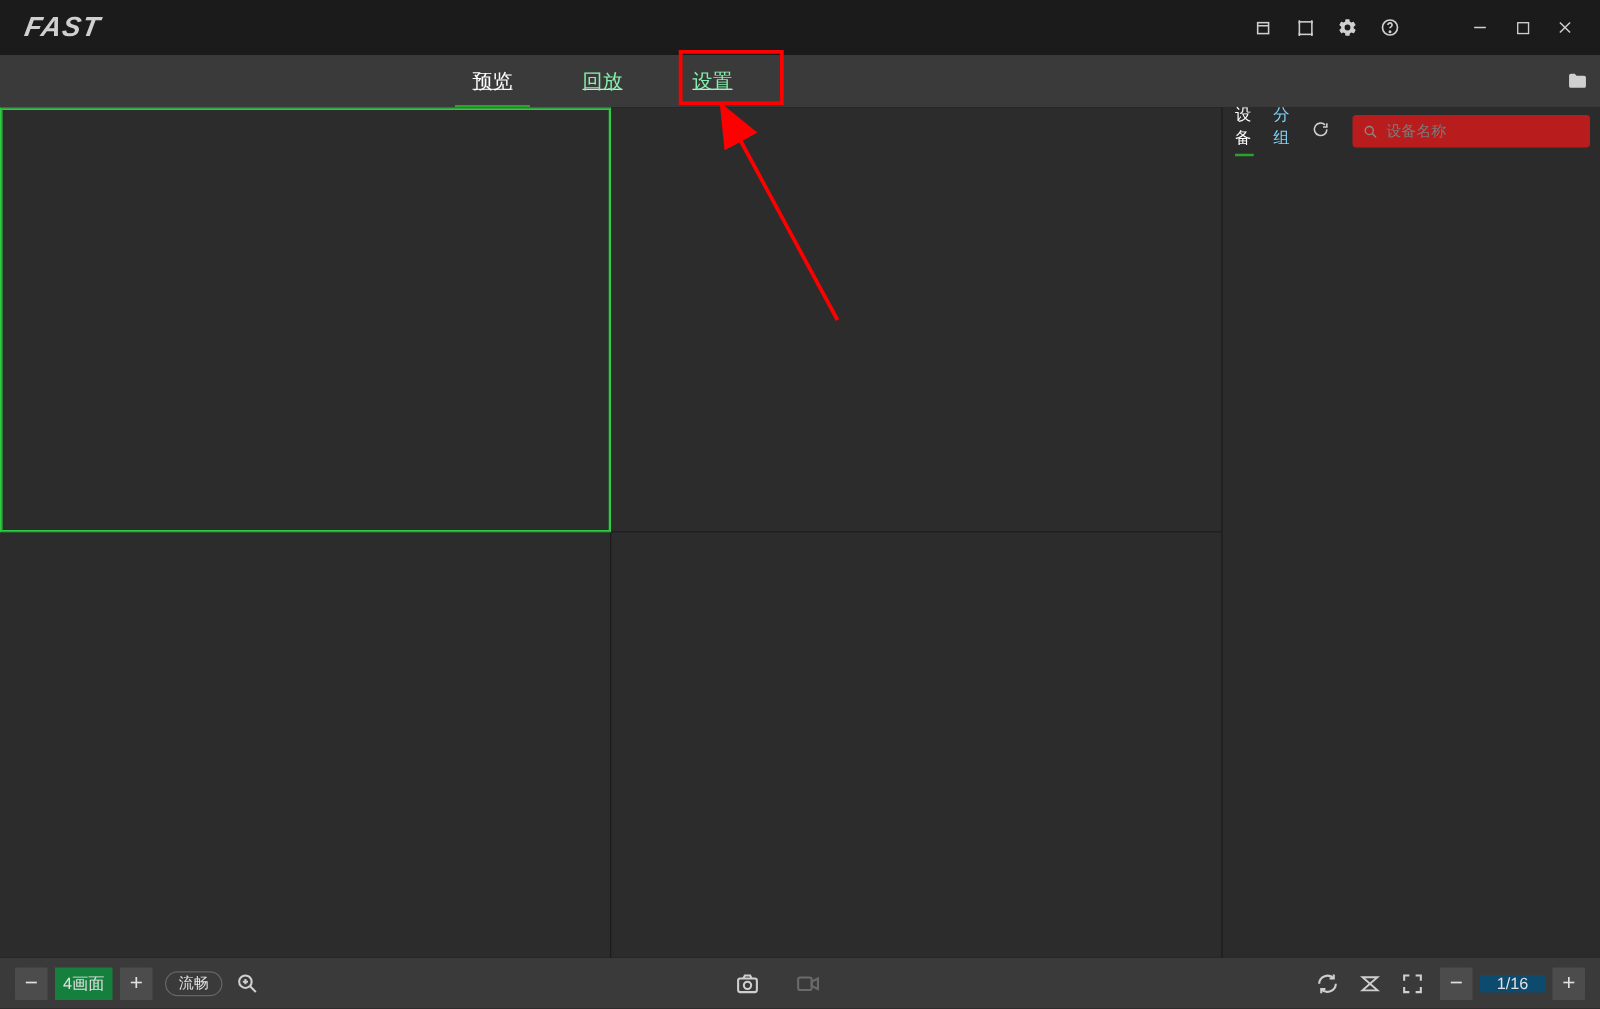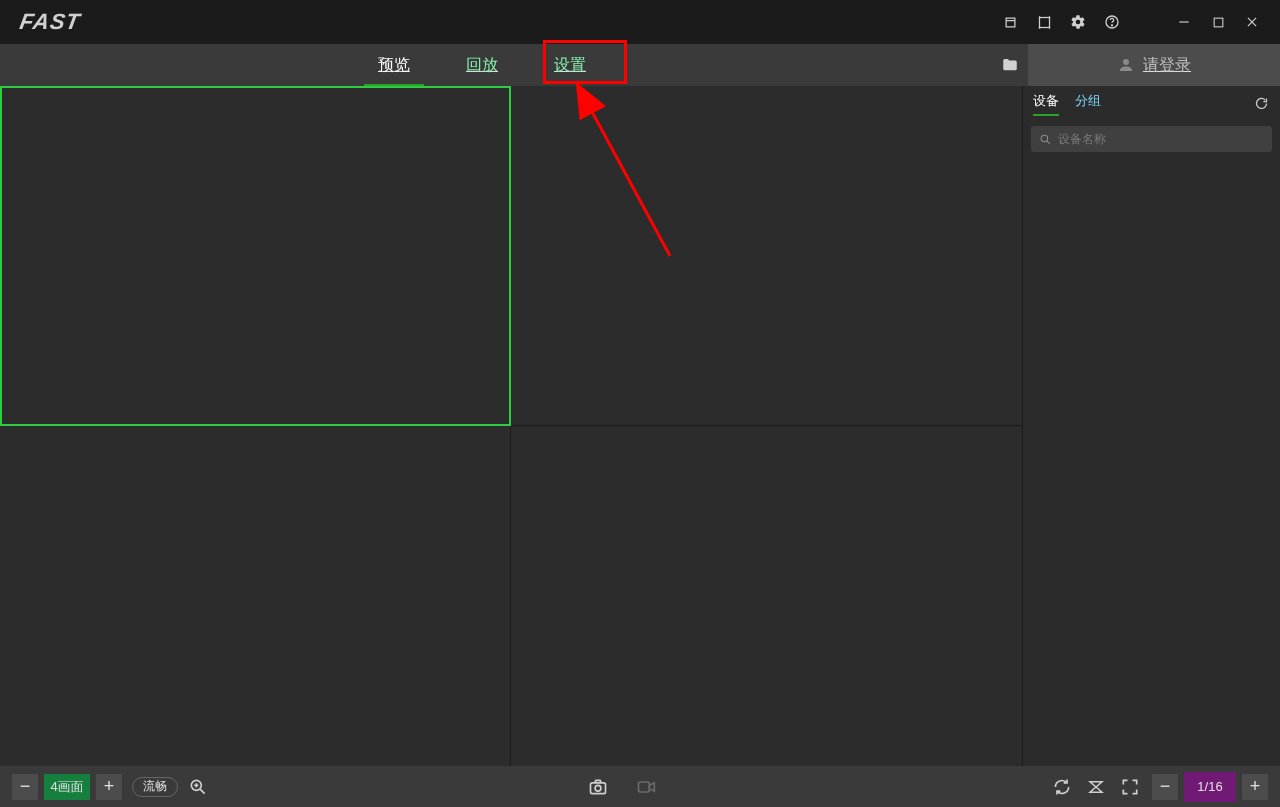--- a/index.html
+++ b/index.html
@@ -34,43 +34,43 @@
   .cell:nth-child(2){ border-right:none; }
   .cell:nth-child(4){ border-right:none; border-bottom:none; }
   .cell:nth-child(3){ border-bottom:none; }
 
   
   .annot { position:absolute; left:0; top:0; width:100%; height:0; pointer-events:none; }
   .red-box { position:absolute; border:3px solid #ff0000; }
   .red-arrow { position:absolute; }
 
   
-  .sidepanel { flex:1; background:#2b2b2b; border-left:1px solid #1b1b1b; display:flex; flex-direction:column; }
+  .sidepanel { flex:1; background:#2b2b2b; border-left:1px solid #1b1b1b; display:flex; }
   .sp-tabs { height:34px; display:flex; align-items:center; padding:0 10px; }
   .sp-tab { font-size:13px; color:#7dd3fc; margin-right:16px; cursor:pointer; position:relative; padding-bottom:4px; }
   .sp-tab.active { color:#fff; }
   .sp-tab.active::after { content:""; position:absolute; left:0; right:0; bottom:-2px; height:2px; background:#29a329; }
   .sp-tabs-spacer { flex:1; }
   .refresh { color:#cfcfcf; cursor:pointer; width:18px; height:18px; display:flex; align-items:center; justify-content:center; }
   .search-wrap { padding:6px 8px; }
-  .search-box { display:flex; align-items:center; background:#404040; border-radius:3px; height:26px; padding:0 8px; }
+  .search-box { display:flex; align-items:center; background:#b91c1c; border-radius:3px; height:26px; padding:0 8px; }
   .search-box svg { color:#8c8c8c; flex:none; }
   .search-box input { flex:1; background:transparent; border:none; outline:none; color:#ccc; font-size:12px; margin-left:6px; }
   .search-box input::placeholder { color:#7a7a7a; }
 
   
   .bottombar { height:41px; background:#3a3a3a; display:flex; align-items:center; padding:0 12px; gap:10px; }
   .btn-sq { width:26px; height:26px; background:#4c4c4c; color:#e0e0e0; display:flex; align-items:center; justify-content:center; font-size:18px; border-radius:1px; cursor:pointer; }
   .layout-label { min-width:46px; height:26px; background:#15803d; color:#e0e0e0; display:flex; align-items:center; justify-content:center; font-size:13px; padding:0 4px; }
   .pill { height:20px; padding:0 10px; border:1px solid #666; border-radius:13px; color:#e0e0e0; font-size:12px; display:flex; align-items:center; cursor:pointer; }
   .zoom-in { color:#d0d0d0; cursor:pointer; display:flex; align-items:center; }
   .flex-spacer { flex:1; }
   .bb-icon { color:#cfcfcf; cursor:pointer; width:24px; height:24px; display:flex; align-items:center; justify-content:center; }
   .bb-icon.dim { color:#6a6a6a; cursor:default; }
-  .page-label { min-width:52px; height:30px; background:#701a75; color:#e0e0e0; display:flex; align-items:center; justify-content:center; font-size:13px; }
+  .page-label { min-width:52px; height:14px; background:#0c4a6e; color:#e0e0e0; display:flex; align-items:center; justify-content:center; font-size:13px; }
   .bb-group { display:flex; align-items:center; gap:6px; }
 </style>
 </head>
 <body>
 
 <div class="titlebar">
   <span class="logo"><span class="logo-skew">FAST</span></span>
   <div class="titlebar-spacer"></div>
   <div class="title-icons">
     <span class="ic">
@@ -129,26 +129,20 @@
       <span>回放</span>
     </div>
   <div class="tab">
       <span>设置</span>
     </div>
   <div class="tabs-spacer"></div>
   <div class="folder-btn">
     <svg width="18" height="18" viewBox="0 0 24 24" fill="currentColor">
         <path d="M3 6a2 2 0 0 1 2-2h4l2 2h8a2 2 0 0 1 2 2v9a2 2 0 0 1-2 2H5a2 2 0 0 1-2-2Z"></path>
       </svg>
-  </div>
-  <div class="login-btn">
-    <svg width="18" height="18" viewBox="0 0 24 24" fill="currentColor">
-        <path d="M12 12a4 4 0 1 0-4-4 4 4 0 0 0 4 4Zm0 2c-4 0-8 2-8 5v1h16v-1c0-3-4-5-8-5Z"></path>
-      </svg>
-    <span>请登录</span>
   </div>
 
   <div class="annot">
     <div class="red-box" style="left:543px; top:-4px; width:84px; height:44px;"></div>
   </div>
 </div>
 
 <div class="main" style="position:relative;">
 
   <div class="video-grid">

